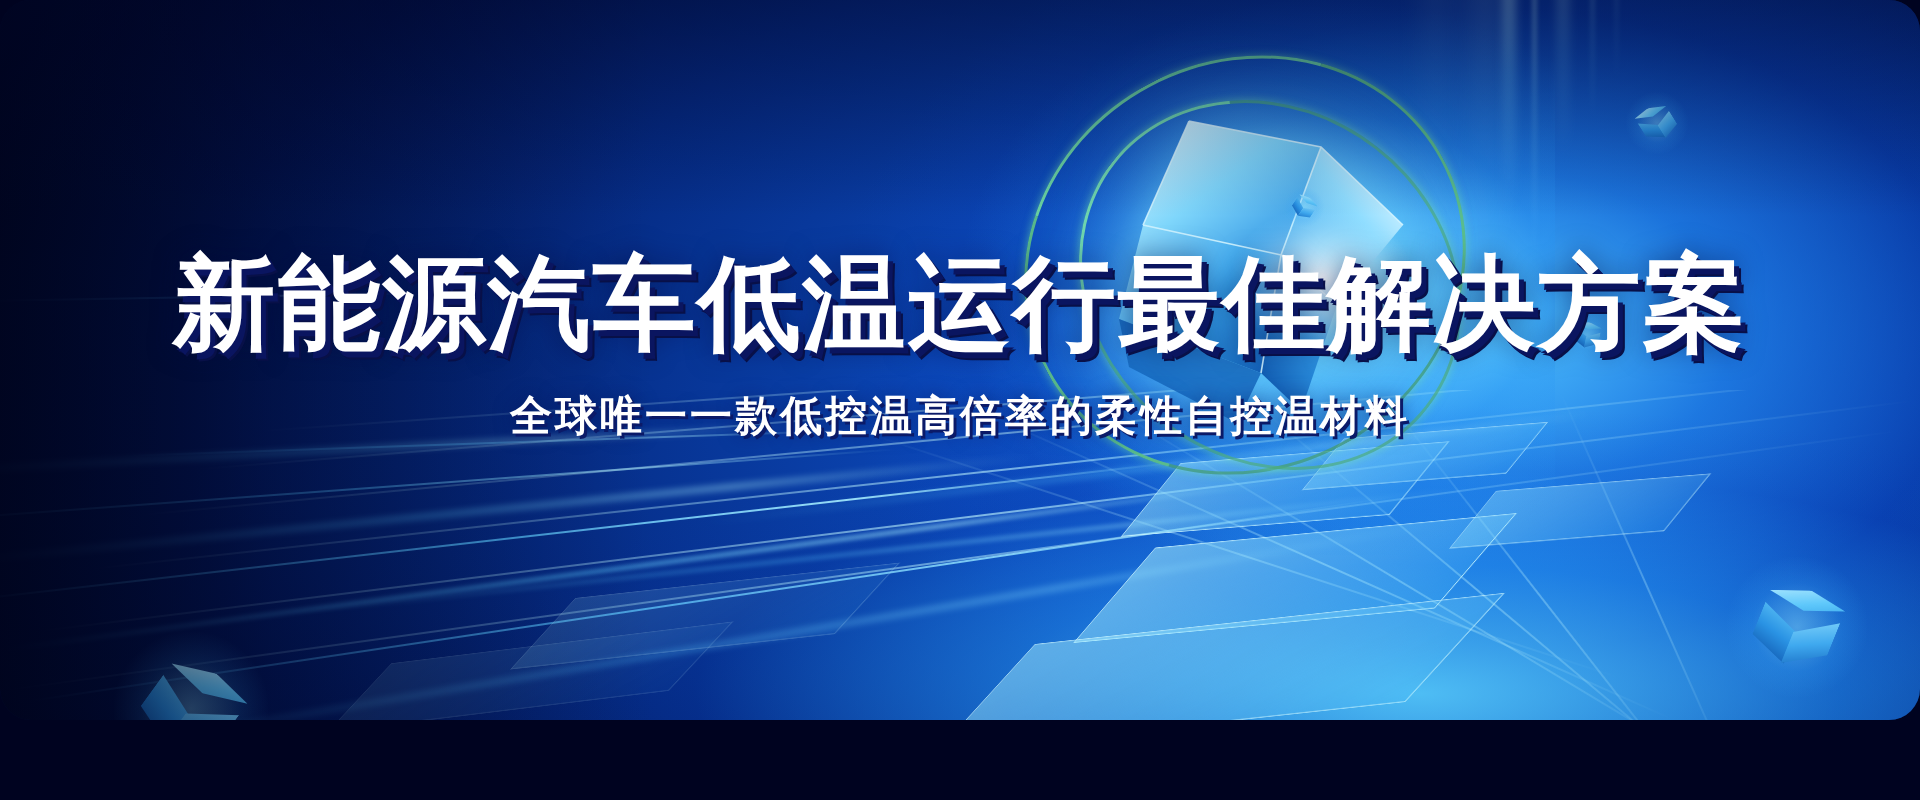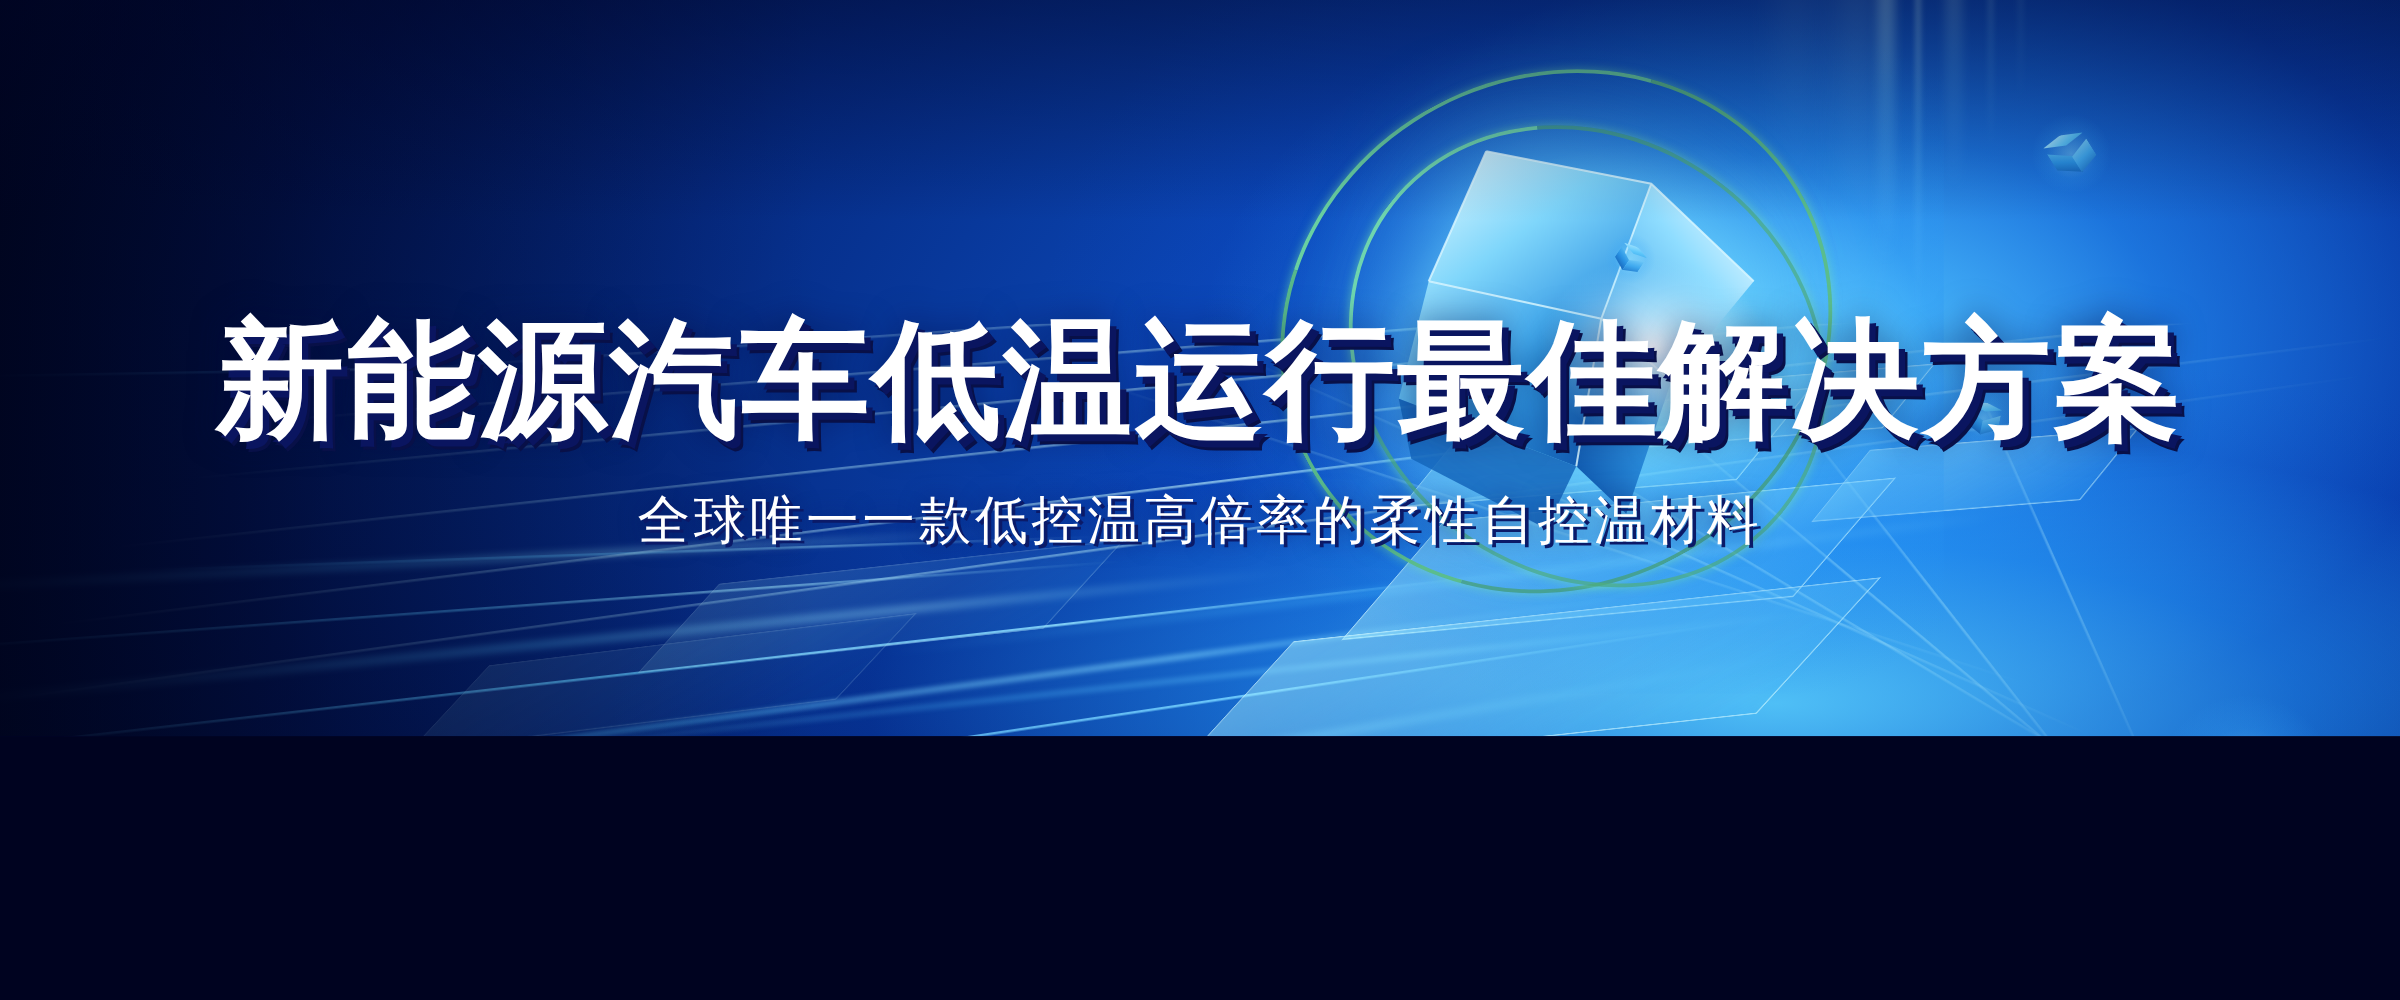--- a/index.html
+++ b/index.html
@@ -4,26 +4,27 @@
 <style>
   * { margin:0; padding:0; box-sizing:border-box; }
   html,body{ background:#000320; }
   body{
     font-family:"Liberation Sans","DejaVu Sans",sans-serif;
   }
 
   .banner{
     position:relative;
     width:1920px;
-    height:589px;
+    height:720px;
     overflow:hidden;
     background:
       radial-gradient(ellipse 900px 620px at 78% 46%, rgba(80,195,255,0.95) 0%, rgba(40,150,250,0.55) 26%, rgba(10,70,200,0.25) 52%, rgba(0,0,0,0) 74%),
       radial-gradient(ellipse 1500px 900px at 72% 58%, #1a6fe0 0%, #0b46b4 30%, #052a82 58%, #021450 80%, #000a30 100%),
       linear-gradient(118deg, #000627 0%, #00093a 16%, #001253 32%, #0a2f96 55%, #1663d2 76%, #2e93ea 92%, #55b9f5 100%);
+    border-radius: 31px;
   }
 
   
   .streaks{ position:absolute; inset:0; overflow:hidden; }
   .streak{
     position:absolute;
     height:2px;
     background:linear-gradient(90deg, rgba(50,140,255,0) 0%, rgba(90,200,255,0.75) 45%, rgba(170,240,255,0.95) 72%, rgba(120,210,255,0) 100%);
     transform-origin:left center;
     filter:blur(0.6px);
@@ -152,21 +153,21 @@
     letter-spacing:2px;
     white-space:nowrap;
     text-shadow:
       5px 6px 0 #0a1560,
       7px 8px 0 #081048,
       0 0 26px rgba(0,10,60,0.55);
   }
   .subtitle{
     margin-top:30px;
     font-size:42px;
-    font-weight:normal;
+    font-weight:bold;
     color:#ffffff;
     letter-spacing:3px;
     white-space:nowrap;
     text-shadow:
       3px 3px 0 #0b1a68,
       0 0 18px rgba(0,20,90,0.6);
   }
 
   
   .vignette{

